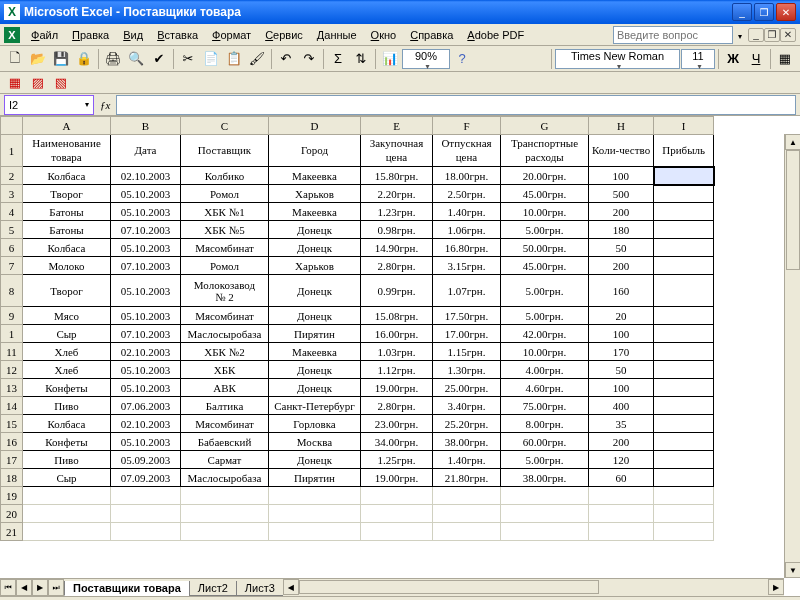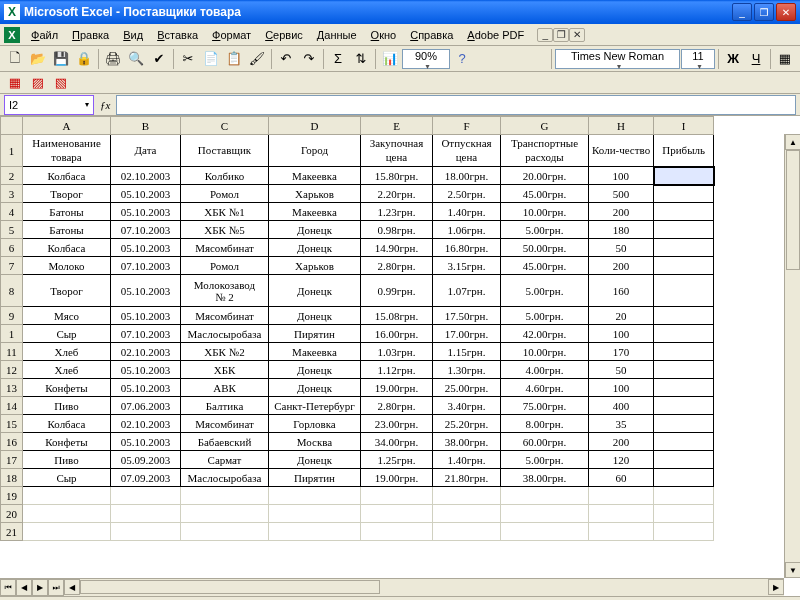--- a/index.html
+++ b/index.html
@@ -71,20 +71,24 @@
       <div class="menu-item"><u>П</u>равка</div>
       <div class="menu-item"><u>В</u>ид</div>
       <div class="menu-item"><u>В</u>ставка</div>
       <div class="menu-item"><u>Ф</u>ормат</div>
       <div class="menu-item"><u>С</u>ервис</div>
       <div class="menu-item"><u>Д</u>анные</div>
       <div class="menu-item"><u>О</u>кно</div>
       <div class="menu-item"><u>С</u>правка</div>
       <div class="menu-item"><u>A</u>dobe PDF</div>
     </div>
+  <div class="ask">
+    <input placeholder="Введите вопрос" style="">
+    <span style="font-size:8px; margin-left:2px;">▾</span>
+  </div>
   <div class="winbtn" style="width:16px;height:14px;margin-left:6px;background:#ece9d8;border-color:#aca899;color:#333">_</div>
   <div class="winbtn" style="width:16px;height:14px;background:#ece9d8;border-color:#aca899;color:#333">❐</div>
   <div class="winbtn" style="width:16px;height:14px;background:#ece9d8;border-color:#aca899;color:#333">✕</div>
 </div>
 
 <div class="toolbar">
   <div class="tbtn">🗋</div>
   <div class="tbtn">📂</div>
   <div class="tbtn">💾</div>
   <div class="tbtn">🔒</div>
@@ -429,20 +433,25 @@
     <div class="thumb"></div>
     <div class="arr" style="position:absolute;bottom:0">▼</div>
   </div>
   <div class="scroll-h-area">
     <div class="sheet-nav">
       <div class="nbtn">⏮</div>
       <div class="nbtn">◀</div>
       <div class="nbtn">▶</div>
       <div class="nbtn">⏭</div>
     </div>
+    <div class="tabs">
+      <div class="tab active">Поставщики товара</div>
+      <div class="tab">Лист2</div>
+      <div class="tab">Лист3</div>
+    </div>
     <div class="scroll-h">
       <div class="arr">◀</div>
       <div class="thumb"></div>
       <div class="arr r">▶</div>
     </div>
   </div>
 </div>
 
 <div class="statusbar">
   

